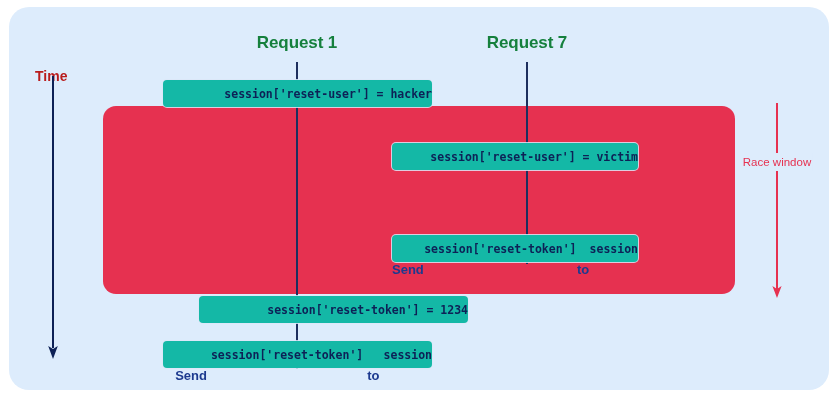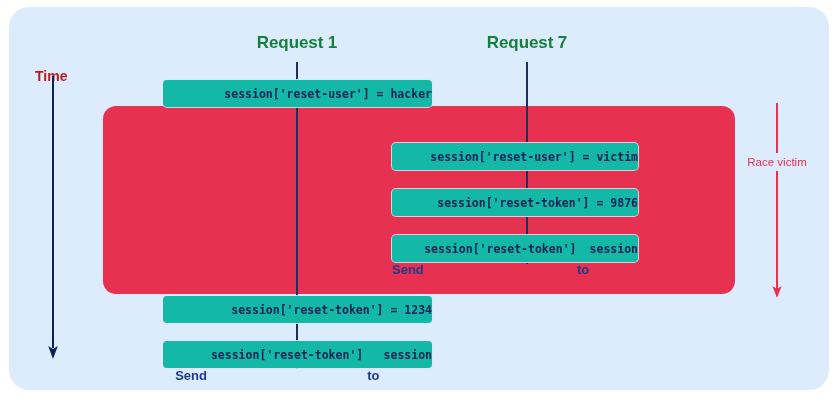--- a/index.html
+++ b/index.html
@@ -134,61 +134,58 @@
 
   
   .col1 { left: 163px; width: 269px; }
   
   .col2 { left: 392px; width: 246px; }
 
   #box-r1-user   { top: 80px;  }
   #box-r2-user   { top: 143px; }
   #box-r2-token  { top: 189px; }
   #box-r2-send   { top: 235px; }
-  #box-r1-token  { top: 296px; }
+  #box-r1-token  { top: 296px; margin-left: 36px; }
   #box-r1-send   { top: 341px; }
 </style>
 </head>
 <body>
 
 <div id="diagram-root">
 
   <div class="card"></div>
 
   <div id="time-label">Time</div>
   <svg id="time-axis" viewBox="0 0 20 284" xmlns="http://www.w3.org/2000/svg">
     <line x1="9" y1="0" x2="9" y2="272" stroke="#0d2156" stroke-width="2"></line>
     <path d="M9 283 L4.2 270 L9 273 L13.8 270 Z" fill="#0d2156"></path>
   </svg>
 
   <svg id="race-window-marker" viewBox="0 0 22 196" xmlns="http://www.w3.org/2000/svg">
     <line x1="11" y1="0" x2="11" y2="186" stroke="#e63150" stroke-width="2"></line>
     <path d="M11 195 L6.4 183 L11 186 L15.6 183 Z" fill="#e63150"></path>
   </svg>
-  <div id="race-window-label">Race victim</div>
+  <div id="race-window-label">Race window</div>
 
   <div id="race-panel"></div>
 
   <div id="lifeline-req1" class="lifeline"></div>
   <div id="lifeline-req2" class="lifeline"></div>
 
   <div id="title-req1" class="col-title">Request 1</div>
   <div id="title-req2" class="col-title">Request 7</div>
 
   <div id="box-r1-user" class="step-box col1">
     <span class="code">session['reset-user'] = hacker</span>
   </div>
 
   <div id="box-r2-user" class="step-box col2">
     <span class="code">session['reset-user'] = victim</span>
   </div>
 
-  <div id="box-r2-token" class="step-box col2">
-    <span class="code">session['reset-token'] = 9876</span>
-  </div>
 
   <div id="box-r2-send" class="step-box col2">
     <span class="word">Send</span>
     <span class="gap"></span>
     <span class="code">session['reset-token']</span>
     <span class="gap"></span>
     <span class="word">to</span>
     <span class="gap"></span>
     <span class="code">session</span>
   </div>

